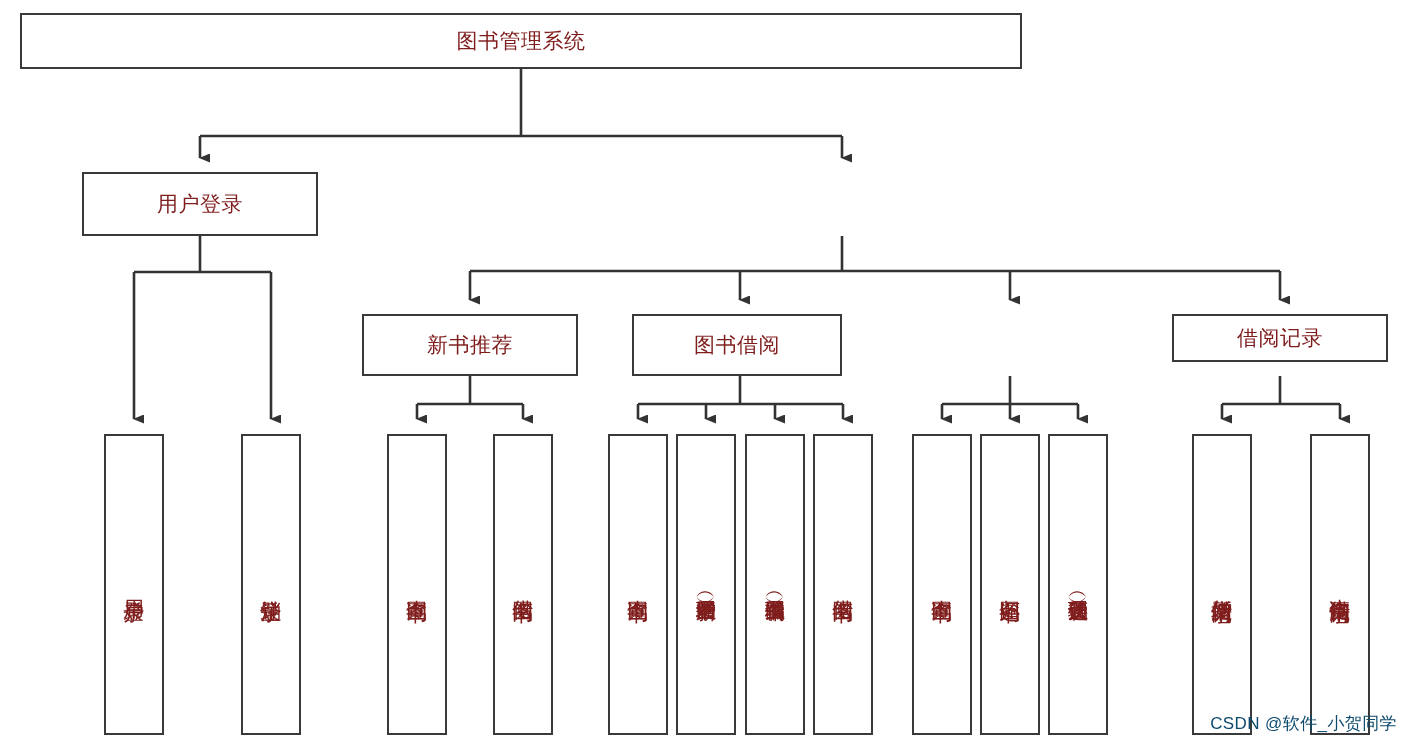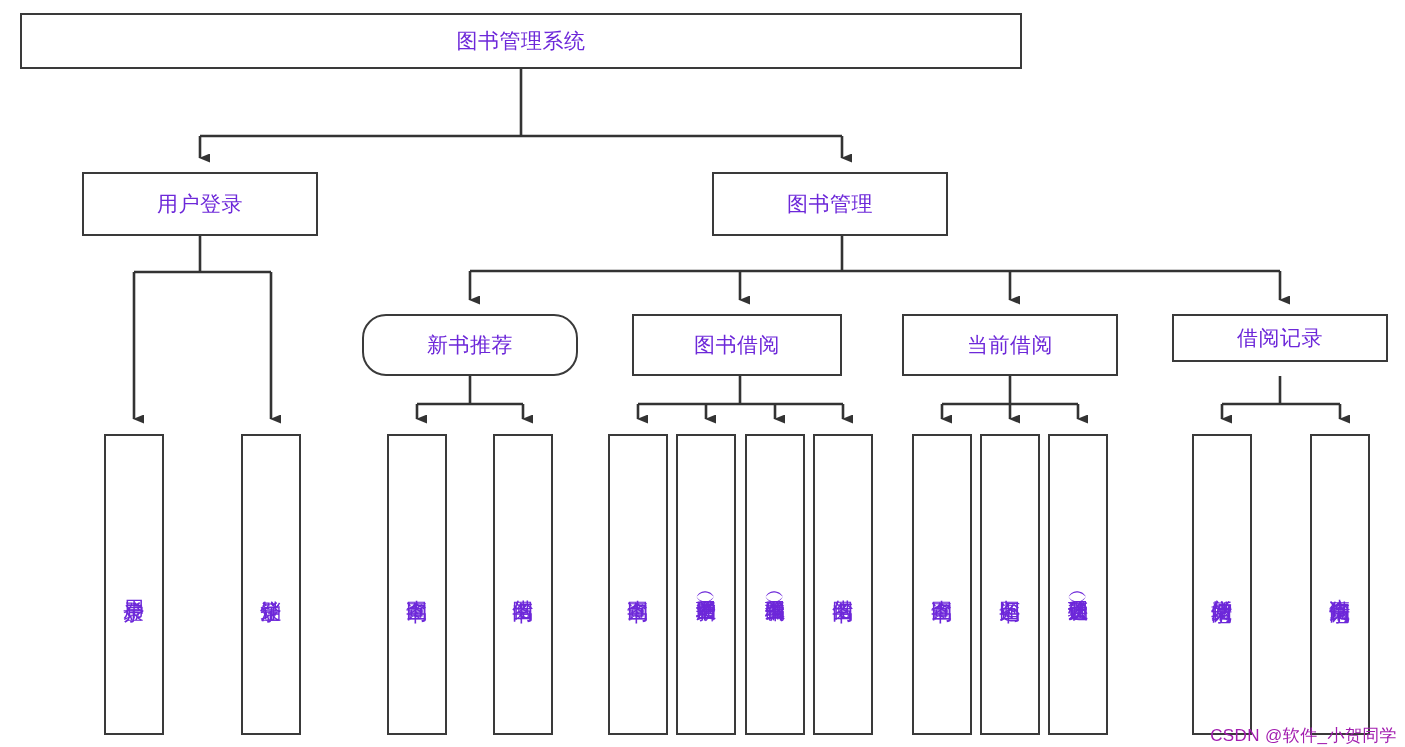--- a/index.html
+++ b/index.html
@@ -33,21 +33,21 @@
     display: flex;
     align-items: center;
     justify-content: center;
     color: #1a1a1a;
   }
   .node .label {
     font-size: 21px;
     line-height: 1.18;
     letter-spacing: 0.5px;
     white-space: nowrap;
-    color: #6d28d9;
+    color: #7f1d1d;
   }
   .node.leaf {
     align-items: center;
     justify-content: center;
   }
   .node.leaf .label {
     writing-mode: vertical-rl;
     text-orientation: upright;
     font-size: 21px;
     line-height: 1.30;
@@ -55,23 +55,23 @@
     white-space: nowrap;
   }
   .node.leaf.tight .label {
     line-height: 1.16;
     letter-spacing: 0px;
     font-size: 20px;
   }
   #watermark {
     position: absolute;
     right: 8px;
-    bottom: 0;
+    bottom: 12px;
     font-size: 17px;
-    color: #a21caf;
+    color: #0c4a6e;
     white-space: nowrap;
     letter-spacing: 0.4px;
   }
 </style>
 </head>
 <body>
 
 <div id="diagram-root">
 
   <svg id="connector-layer" viewBox="0 0 1405 747" width="1405" height="747" xmlns="http://www.w3.org/2000/svg">
@@ -124,32 +124,26 @@
     </g>
   </svg>
 
   <div class="node" style="left:20px; top:13px; width:1002px; height:56px;">
     <span class="label">图书管理系统</span>
   </div>
 
   <div class="node" style="left:82px; top:172px; width:236px; height:64px;">
     <span class="label">用户登录</span>
   </div>
-  <div class="node" style="left:712px; top:172px; width:236px; height:64px;">
-    <span class="label">图书管理</span>
-  </div>
 
-  <div class="node" style="left:362px; top:314px; width:216px; height:62px;border-radius:24px;">
+  <div class="node" style="left:362px; top:314px; width:216px; height:62px;">
     <span class="label">新书推荐</span>
   </div>
   <div class="node" style="left:632px; top:314px; width:210px; height:62px;">
     <span class="label">图书借阅</span>
-  </div>
-  <div class="node" style="left:902px; top:314px; width:216px; height:62px;">
-    <span class="label">当前借阅</span>
   </div>
   <div class="node" style="left:1172px; top:314px; width:216px; height:48px;">
     <span class="label">借阅记录</span>
   </div>
 
   <div class="node leaf" style="left:104px; top:434px; width:60px; height:301px;">
     <span class="label">用户登录</span>
   </div>
   <div class="node leaf" style="left:241px; top:434px; width:60px; height:301px;">
     <span class="label">注销登录</span>

